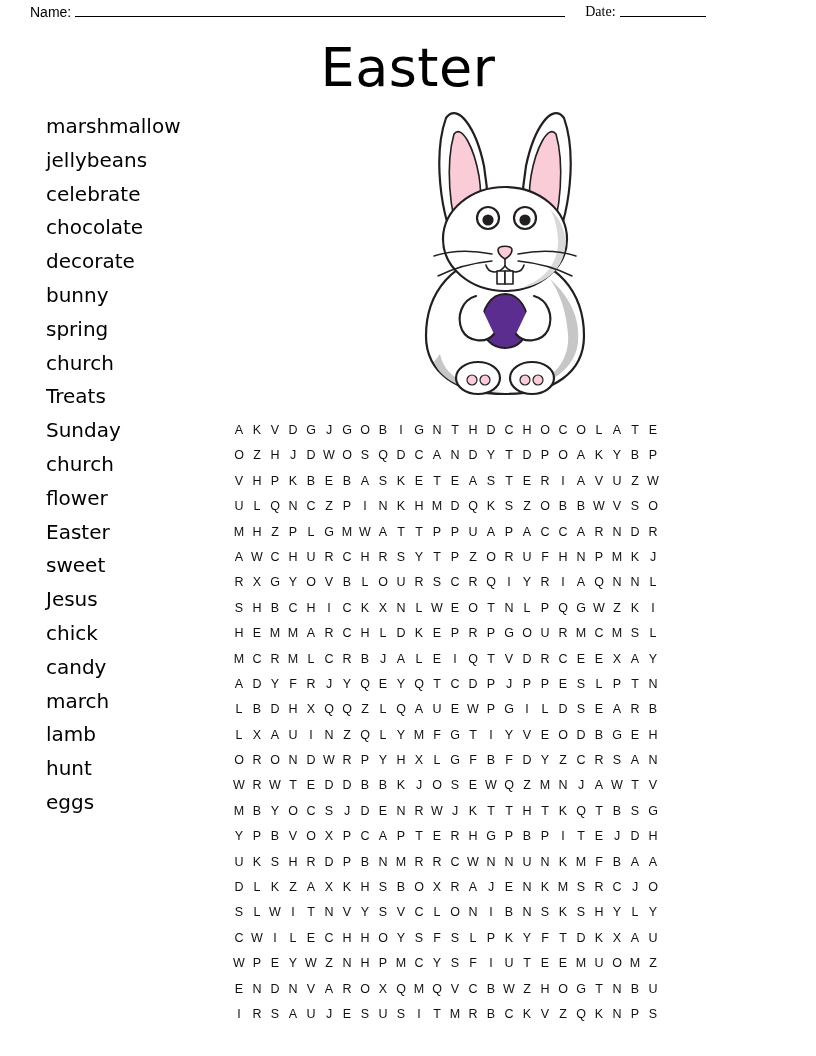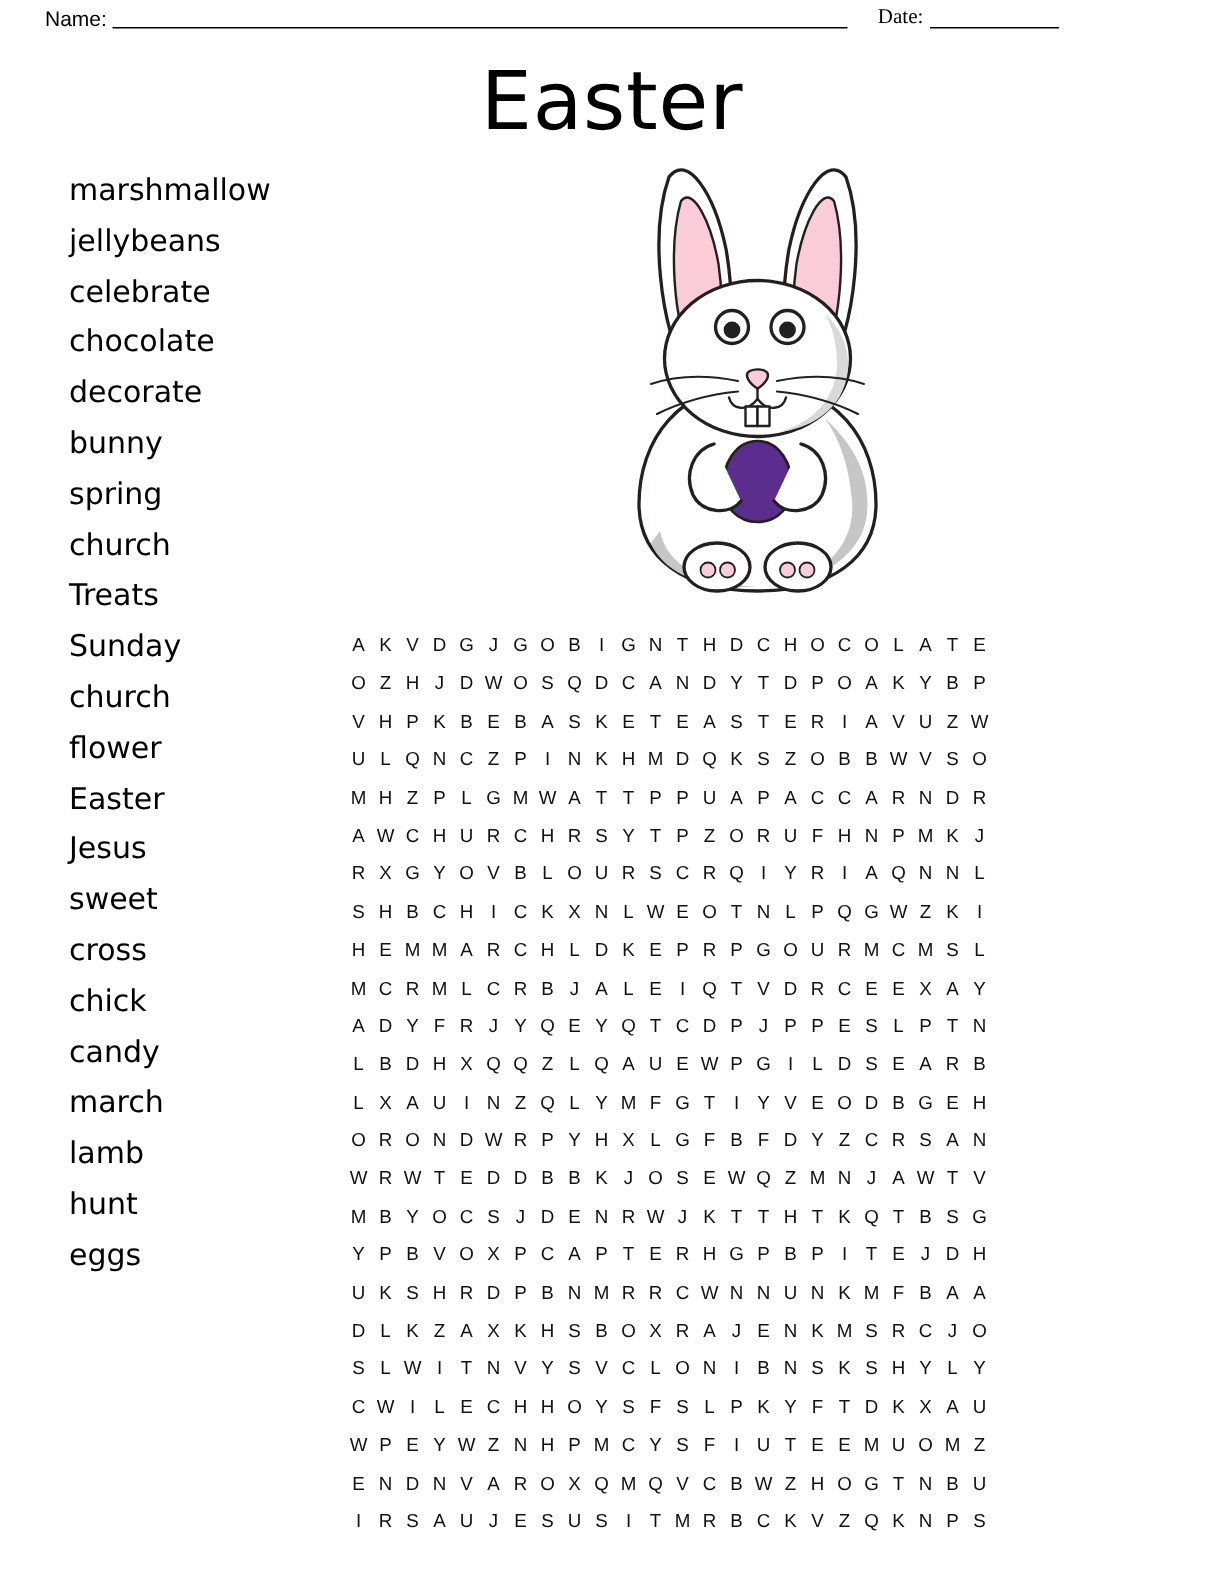--- a/index.html
+++ b/index.html
@@ -22,21 +22,21 @@
     height: 1056px;
   }
 
   
   .header-line {
     position: absolute;
     top: 4px;
     left: 30px;
     right: 30px;
     display: flex;
-    align-items: center;
+    align-items: flex-start;
     font-size: 14px;
     font-family: "Liberation Sans", sans-serif;
   }
   .header-label {
     white-space: nowrap;
   }
   .rule {
     border-bottom: 1px solid #000;
     height: 12px;
     margin: 0 4px;
@@ -119,23 +119,22 @@
     <div class="word-item">chocolate</div>
     <div class="word-item">decorate</div>
     <div class="word-item">bunny</div>
     <div class="word-item">spring</div>
     <div class="word-item">church</div>
     <div class="word-item">Treats</div>
     <div class="word-item">Sunday</div>
     <div class="word-item">church</div>
     <div class="word-item">flower</div>
     <div class="word-item">Easter</div>
+    <div class="word-item">sweet</div>
     <div class="word-item">Jesus</div>
-    <div class="word-item">sweet</div>
-    <div class="word-item">cross</div>
     <div class="word-item">chick</div>
     <div class="word-item">candy</div>
     <div class="word-item">march</div>
     <div class="word-item">lamb</div>
     <div class="word-item">hunt</div>
     <div class="word-item">eggs</div>
   </div>
 
   <div class="bunny">
     <svg viewBox="0 0 210 300" width="210" height="300" xmlns="http://www.w3.org/2000/svg">

